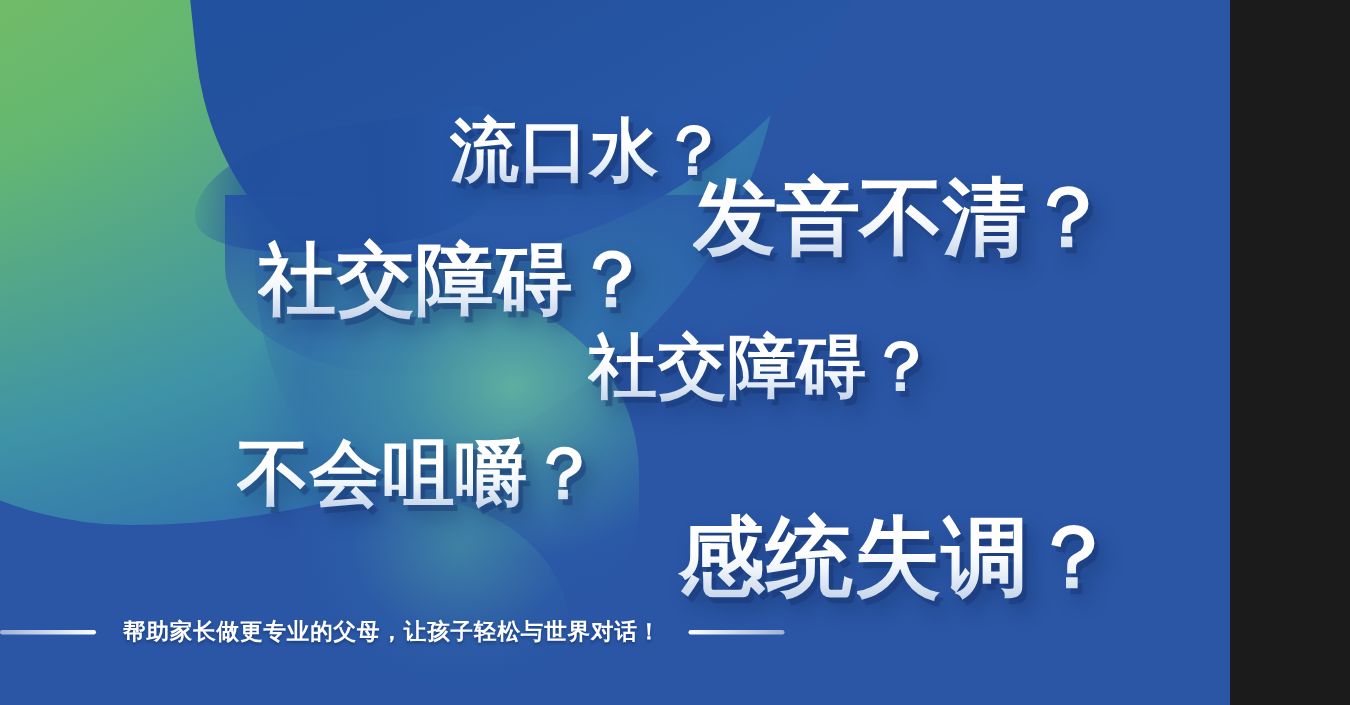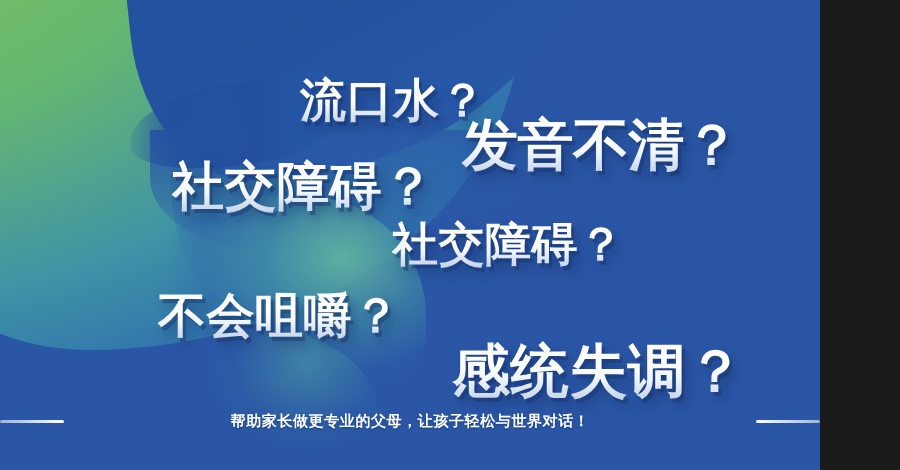--- a/index.html
+++ b/index.html
@@ -93,21 +93,21 @@
   #q-social  {left:172px;  top:152px; font-size:52px;}
   #q-speech  {left:462px;  top:108px; font-size:56px; letter-spacing:-.01em;}
   #q-behavior{left:392px;  top:214px; font-size:46px;}
   #q-chew    {left:158px;  top:284px; font-size:48px;}
   #q-sensory {left:452px;  top:333px; font-size:58px;}
 
   
   .tagline-row{
     position:absolute;
     left:0;right:0;top:412px;
-    display:flex;align-items:center;justify-content:space-between;gap:18px;
+    display:flex;align-items:center;justify-content:flex-start;gap:18px;
   }
   .rule{
     display:block;
     width:64px;height:3px;
     background:linear-gradient(90deg,rgba(255,255,255,.55),#ffffff);
     border-radius:2px;
   }
   .rule.right{background:linear-gradient(90deg,#ffffff,rgba(255,255,255,.55));}
   .tagline{
     font-size:15px;

